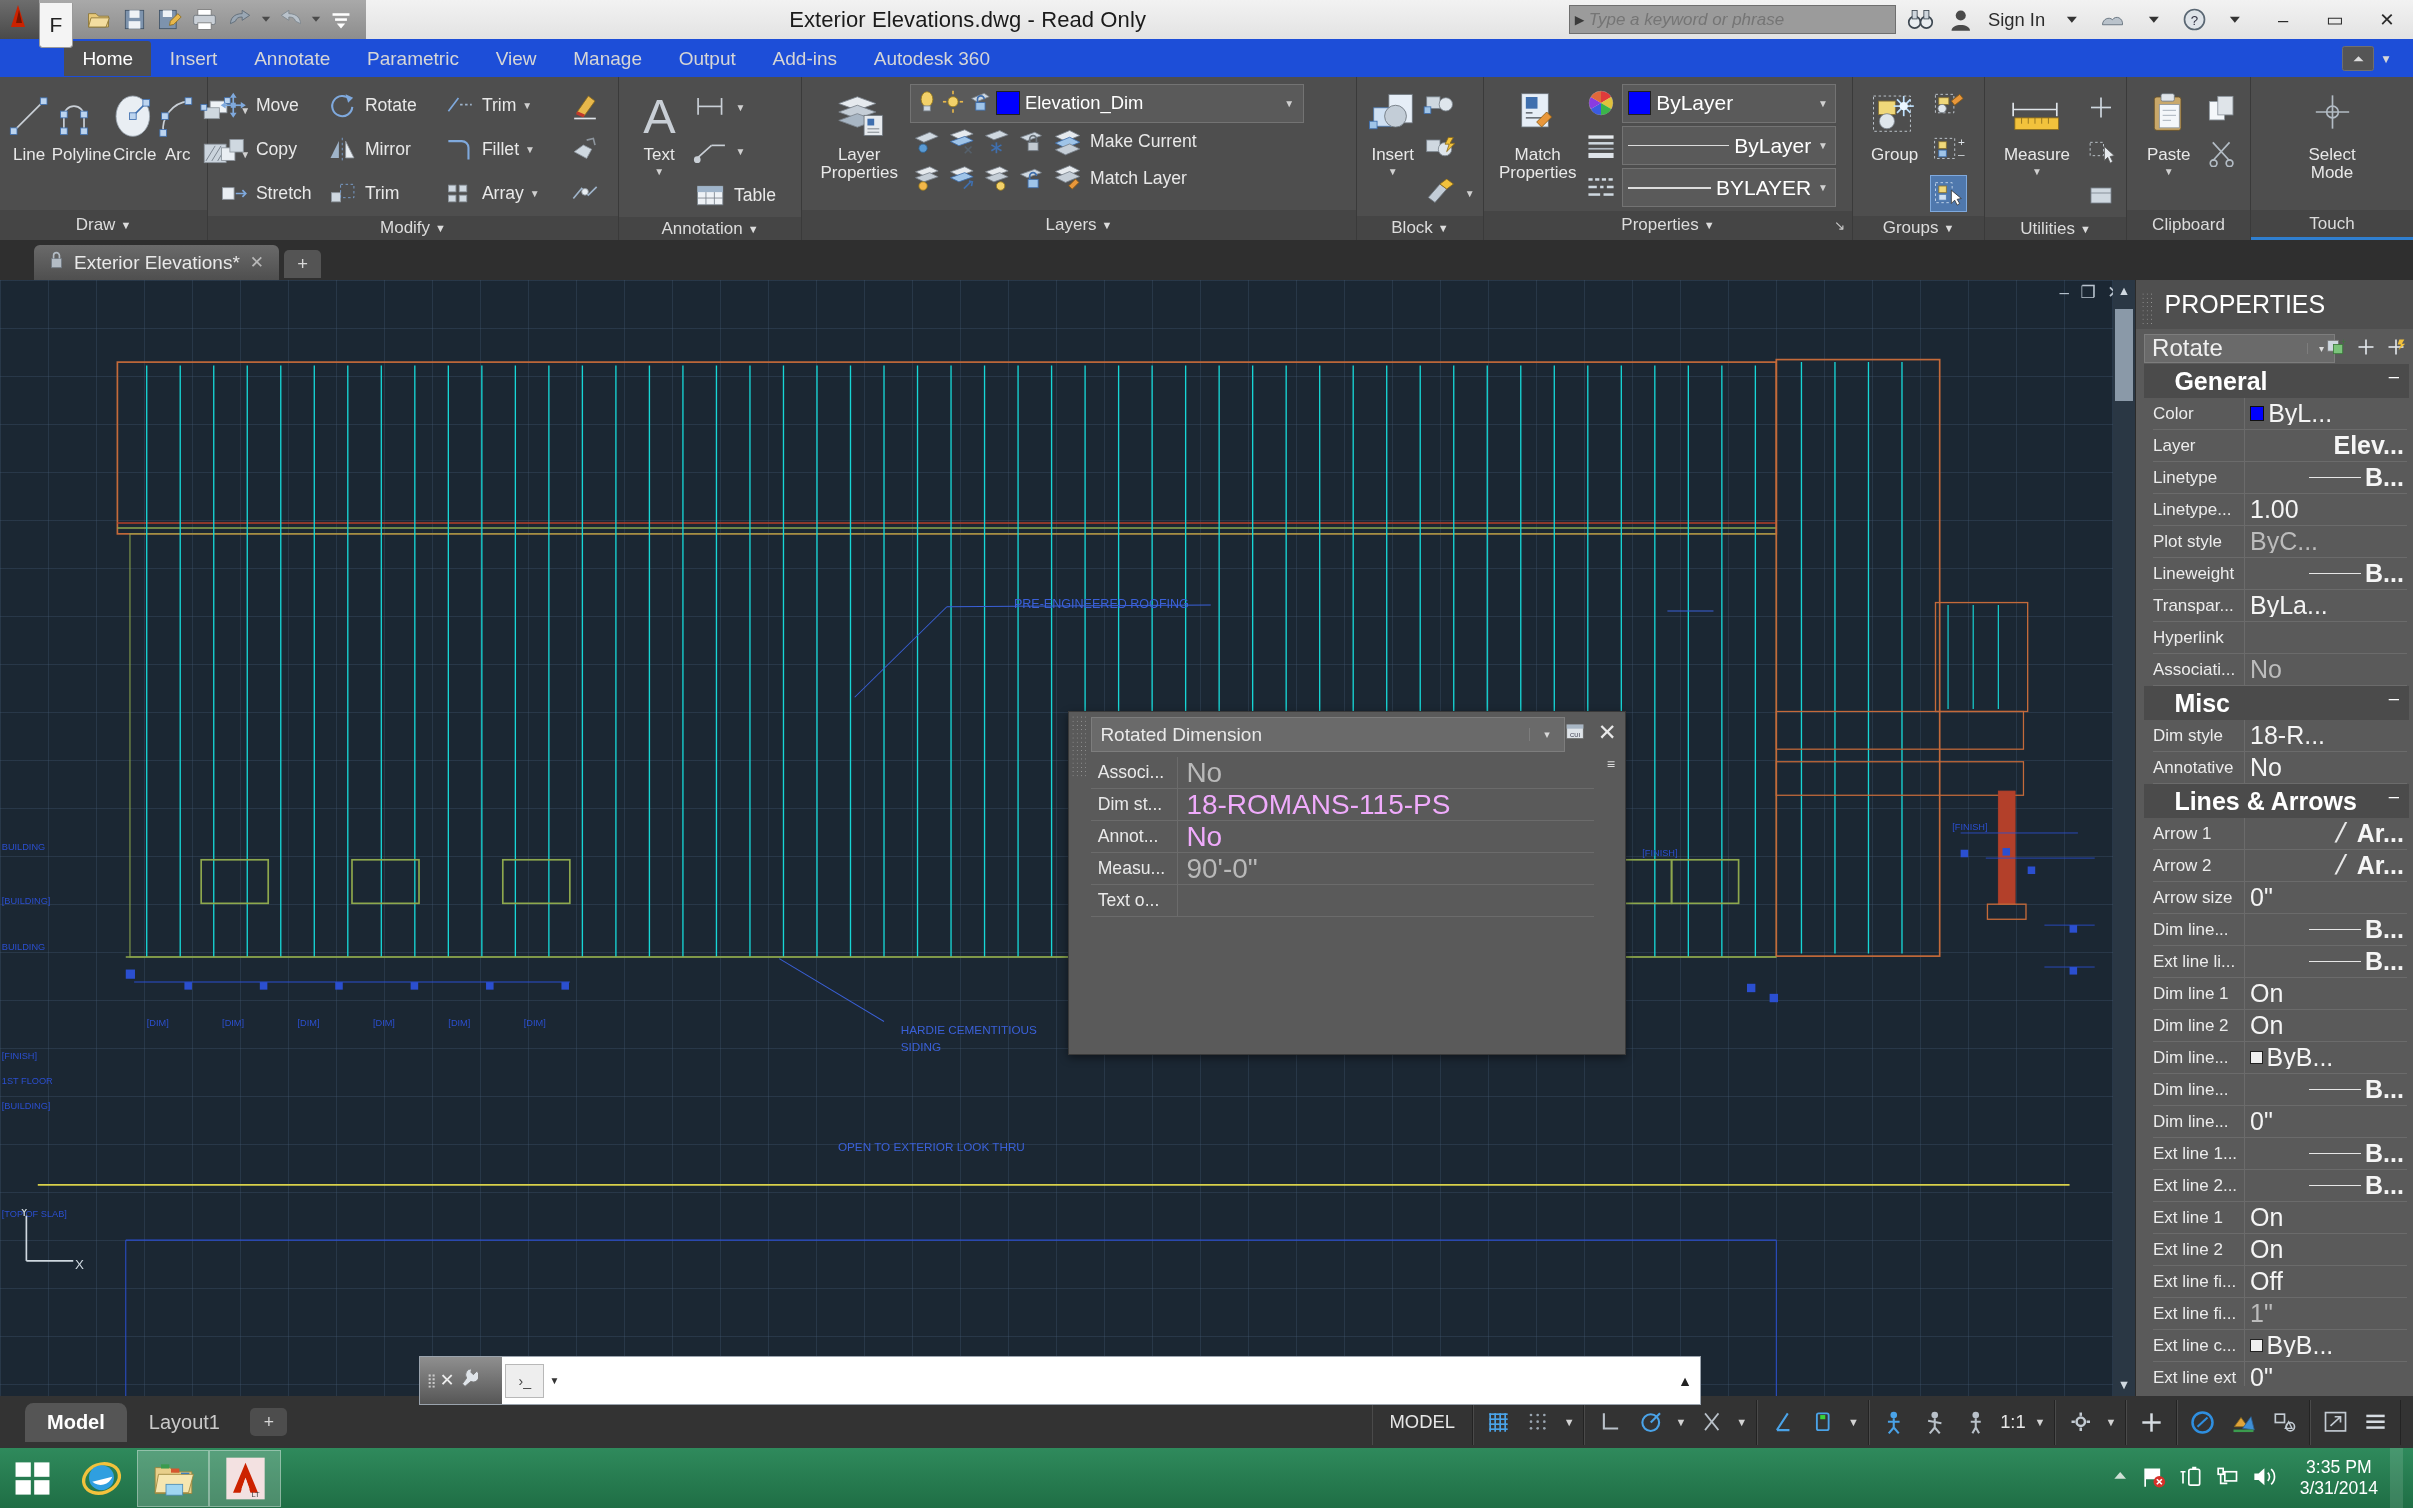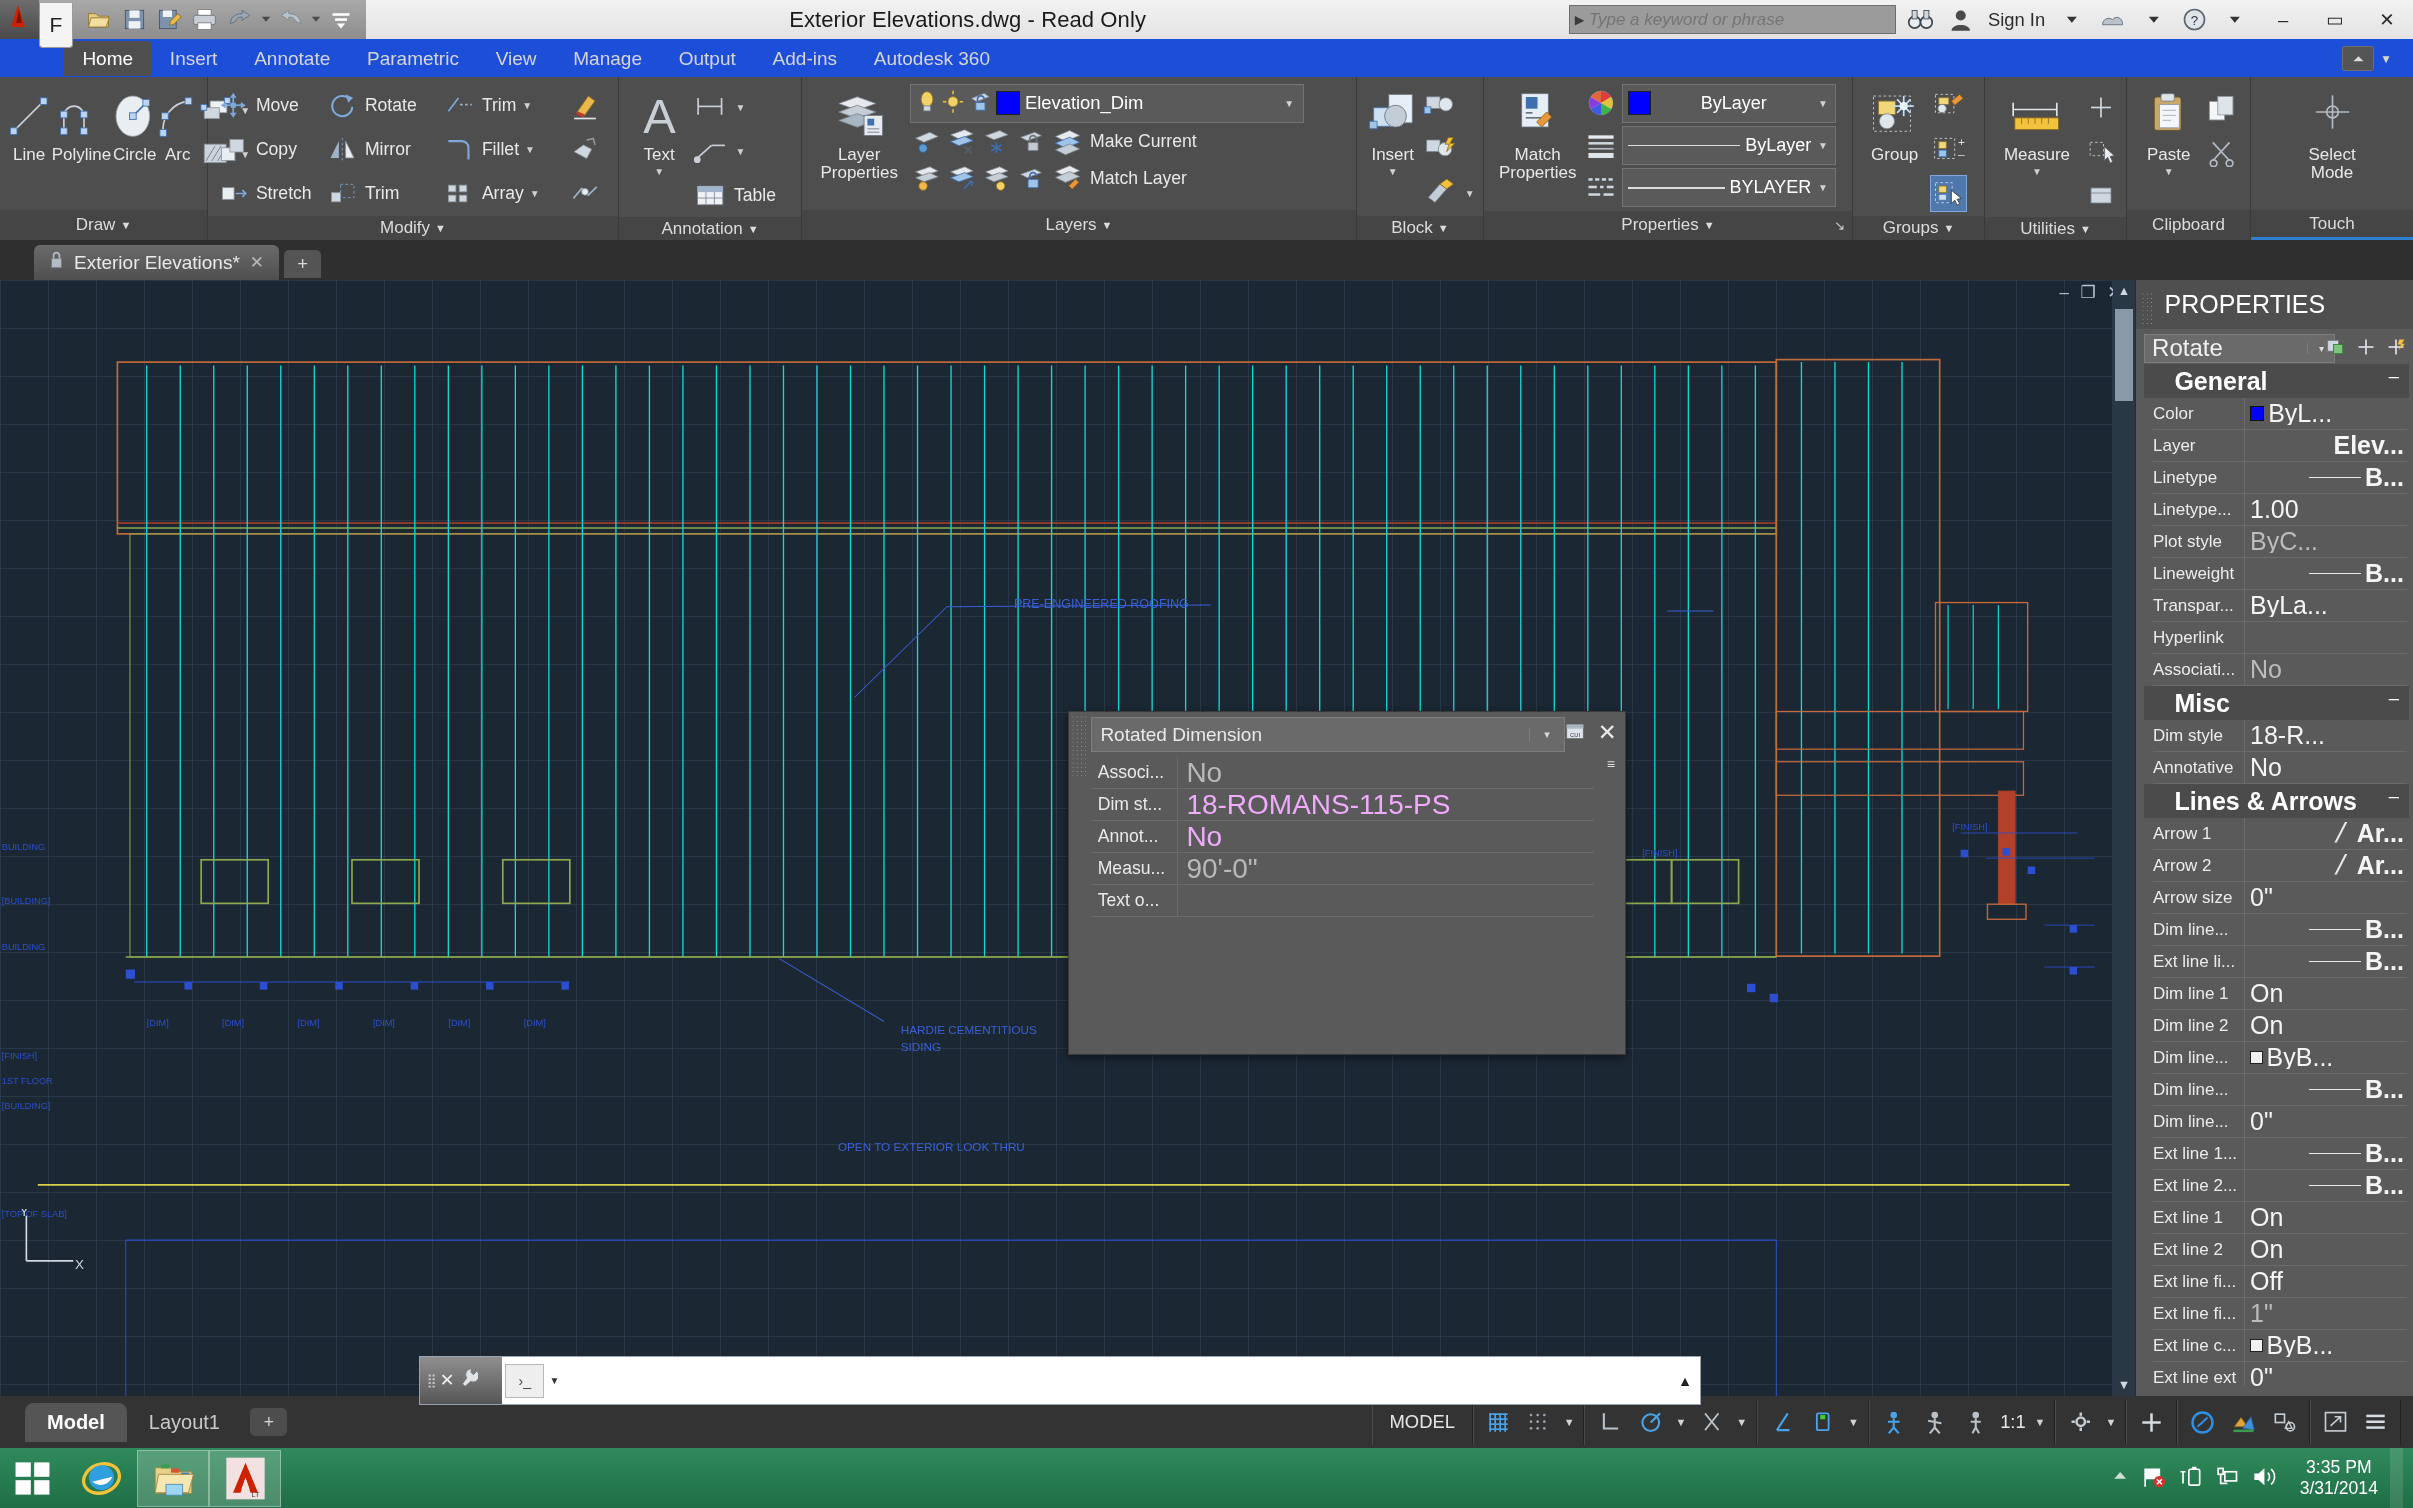--- a/index.html
+++ b/index.html
@@ -66,21 +66,21 @@
   .col3{ display:flex; flex-direction:column; }
   .caret-sm{ font-size:10px; color:#d0d0d0; width:13.4px; text-align:center;}
 
   
   .lcombo{ height:39px; width:394px; background:#5a5a5a; border:0.8px solid #737373;
      display:flex; align-items:center; gap:5px; padding:0 6.7px; }
   .lcombo .name{ flex:1; color:#fff; font-size:18.4px; }
   .swatch{ width:23.5px;height:23.5px; border:0.8px solid #202020; }
   .propcombo{ height:39px; width:214px; background:#5a5a5a; border:0.8px solid #737373;
      display:flex; align-items:center; gap:5px; padding:0 5px; margin-bottom:3.4px;}
-  .propcombo .pname{ flex:1; text-align:center; color:#fff; font-size:18px; }
+  .propcombo .pname{ flex:1; text-align:left; color:#fff; font-size:21px; }
   .lineprev{ flex:1; height:1.7px; background:#dcdcdc; }
 
   
   .filetabbar{ position:absolute; left:0; top:240px; width:2413px; height:40px; background:#2f2f2f;
      display:flex; align-items:flex-end; padding-left:34px; }
   .ftab{ height:35px; padding:0 15px; background:linear-gradient(#6a6a6a,#4f4f4f);
      border-radius:5.9px 5.9px 0 0; display:flex; align-items:center; gap:10px;
      color:#e9e9e9; font-size:19px; }
   .ftab .x{ color:#b8b8b8; font-size:17px;}
   .ftab-plus{ height:28.5px; width:37px; margin-left:5px; margin-bottom:1.7px;

